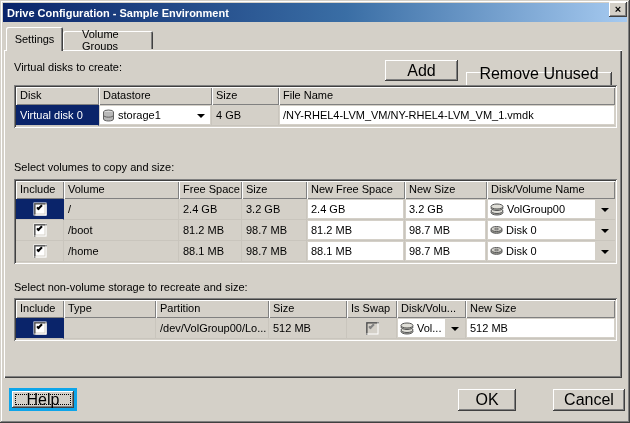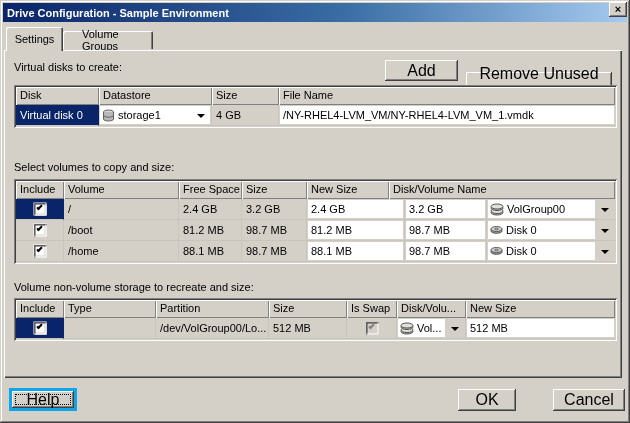--- a/index.html
+++ b/index.html
@@ -151,20 +151,21 @@
   </div>
 
   <span class="ct sec-label" style="left:14px;top:161px;">Select volumes to copy and size:</span>
 
   <div class="table t2" style="left:14px;top:179px;width:603px;height:85px;">
     <div class="thead">
       <div class="th c0">Include</div>
       <div class="th c1">Volume</div>
       <div class="th c2">Free Space</div>
       <div class="th c3">Size</div>
+      <div class="th c4">New Free Space</div>
       <div class="th c5">New Size</div>
       <div class="th flex1">Disk/Volume Name</div>
     </div>
 
     <div class="trow">
       <div class="td c0 sel nopad">
         <span class="checkbox">
             <span class="checkmark"></span>
           </span>
       </div>
@@ -241,21 +242,21 @@
             <ellipse cx="6.5" cy="4" rx="5.5" ry="2.5" fill="#d4d3cc" stroke="#555"></ellipse>
             <ellipse cx="6.5" cy="4" rx="2" ry="0.9" fill="#b0afa8" stroke="#777"></ellipse>
           </svg>
           <span class="lbl">Disk 0</span>
         </div>
         <span class="arrow arrow-abs"></span>
       </div>
     </div>
   </div>
 
-  <span class="ct sec-label" style="left:14px;top:281px;">Volume non-volume storage to recreate and size:</span>
+  <span class="ct sec-label" style="left:14px;top:281px;">Select non-volume storage to recreate and size:</span>
 
   <div class="table t3" style="left:14px;top:298px;width:603px;height:43px;">
     <div class="thead">
       <div class="th c0">Include</div>
       <div class="th c1">Type</div>
       <div class="th c2">Partition</div>
       <div class="th c3">Size</div>
       <div class="th c4">Is Swap</div>
       <div class="th c5">Disk/Volu...</div>
       <div class="th flex1">New Size</div>

